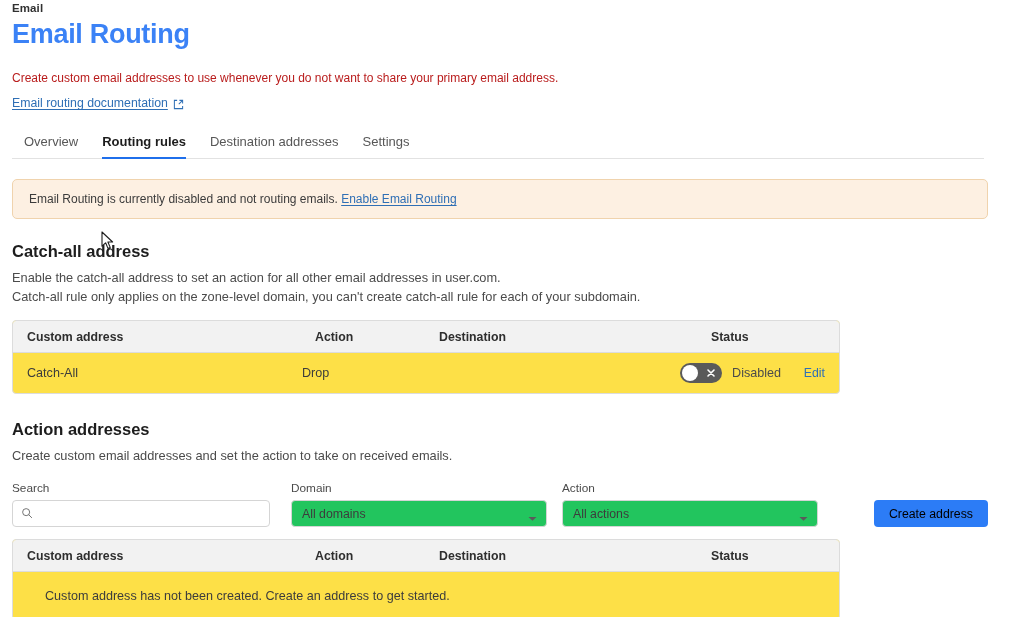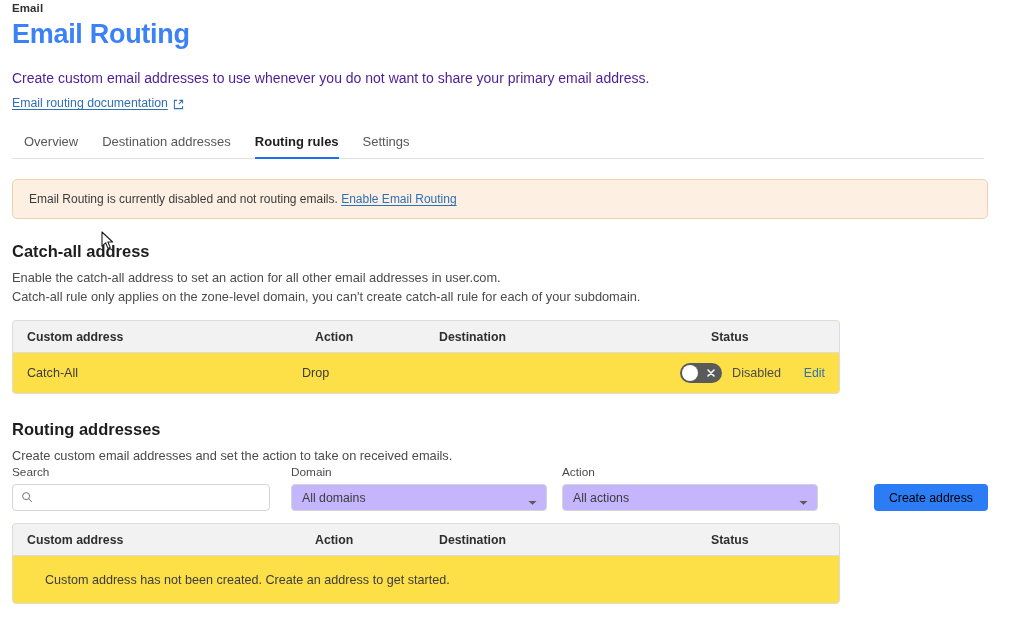--- a/index.html
+++ b/index.html
@@ -24,22 +24,22 @@
   }
   .page-title {
     font-size: 27px;
     font-weight: bold;
     color: #3b82f6;
     letter-spacing: -.3px;
     line-height: 34px;
     margin-top: 2px;
   }
   .page-desc {
-    font-size: 14px;
-    color: #4c1d95;
+    font-size: 12px;
+    color: #b91c1c;
     line-height: 18px;
     margin-top: 0;
   }
   .doc-link {
     display: inline-flex;
     align-items: center;
     gap: 5px;
     font-size: 12.3px;
     color: #2f6fb5;
     text-decoration: underline;
@@ -171,20 +171,21 @@
     height: 47px;
     display: flex;
     align-items: center;
     font-size: 12.6px;
     color: #3c3c3c;
     padding-left: 32px;
   }
 
   
   .filters {
+    margin-top: 16px;
     width: 976px;
     display: flex;
     align-items: flex-end;
     gap: 0;
     position: relative;
   }
   .field-label {
     font-size: 11.8px;
     color: #4b4b4b;
     margin-bottom: 5px;
@@ -209,21 +210,21 @@
     background: transparent;
     min-width: 0;
   }
   .select-field { width: 256px; }
   .domain-field { margin-left: 21px; }
   .action-field { margin-left: 15px; }
   .select-box {
     height: 27px;
     border: 1px solid #d5d5d5;
     border-radius: 4px;
-    background: #c4b5fd;
+    background: #22c55e;
     display: flex;
     align-items: center;
     justify-content: space-between;
     padding: 0 9px 0 10px;
     font-size: 12.3px;
     color: #3c3c3c;
     cursor: pointer;
   }
   .caret { width: 9px; height: 6px; }
   .create-btn {
@@ -260,25 +261,25 @@
         <path d="M10.3 1.7L6.3 5.7" fill="none" stroke="#2f6fb5" stroke-width="1.1"></path>
       </svg>
     </span>
   </a>
 
   
   <div class="tabs">
     <div class="tab">
       <span>Overview</span>
     </div>
+    <div class="tab active">
+      <span>Routing rules</span>
+    </div>
     <div class="tab">
       <span>Destination addresses</span>
-    </div>
-    <div class="tab active">
-      <span>Routing rules</span>
     </div>
     <div class="tab">
       <span>Settings</span>
     </div>
   </div>
 
   
   <div class="alert">
     <span>Email Routing is currently disabled and not routing emails.</span>
     <a>Enable Email Routing</a>
@@ -314,21 +315,21 @@
           <span class="status-text">Disabled</span>
         </div>
       </div>
       <div class="c-edit">
         <span class="edit-link">Edit</span>
       </div>
     </div>
   </div>
 
   
-  <div class="section-title" style="margin-top:24px">Routing addresses</div>
+  <div class="section-title" style="margin-top:24px">Action addresses</div>
   <div class="section-desc">Create custom email addresses and set the action to take on received emails.</div>
 
   <div class="filters">
     <div class="search-field">
       <label class="field-label">Search</label>
       <div class="input-box">
         <span>
           <svg viewBox="0 0 14 14" width="12" height="12">
             <circle cx="6" cy="6" r="4.1" fill="none" stroke="#6b6b6b" stroke-width="1.1"></circle>
             <path d="M9.2 9.2 L12.4 12.4" stroke="#6b6b6b" stroke-width="1.1" stroke-linecap="round"></path>

